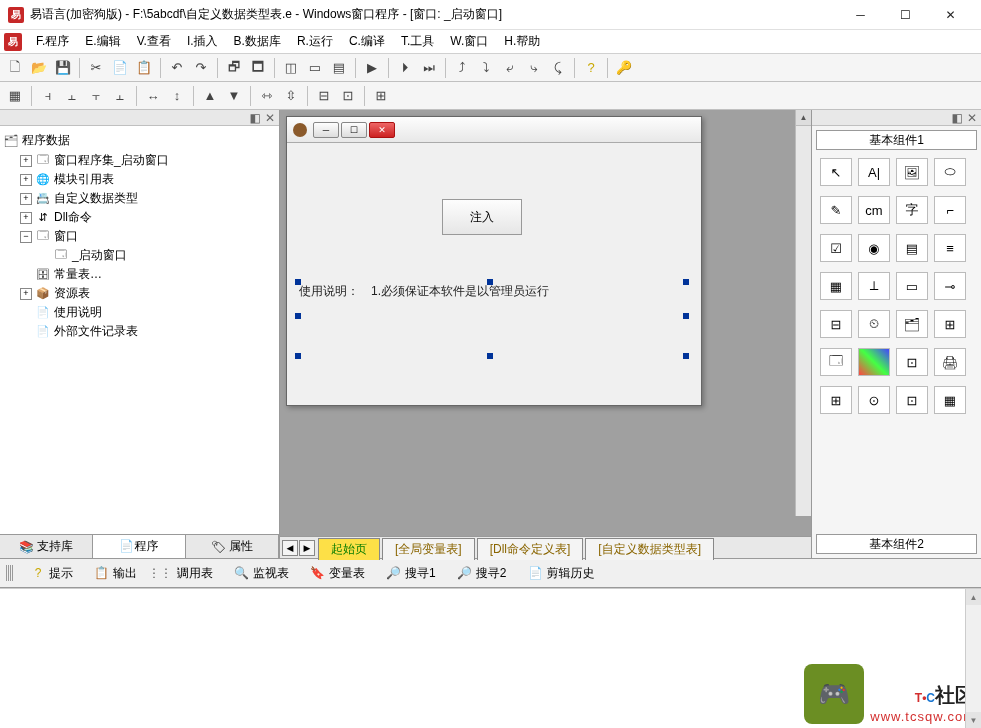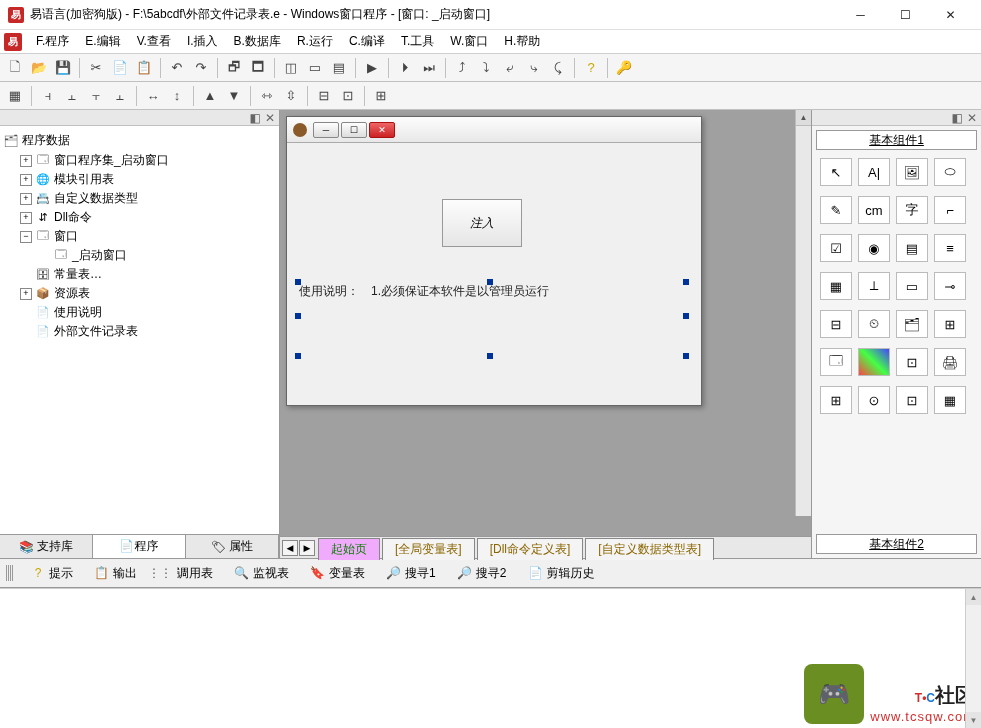--- a/index.html
+++ b/index.html
@@ -43,36 +43,36 @@
 
 .formcanvas { position: absolute; left: 6px; top: 6px; width: 416px; height: 290px; background: #fff; border: 1px solid #666; box-shadow: 2px 2px 5px rgba(0,0,0,.3); }
 .formcanvas .ftitle { height: 26px; background: linear-gradient(#fdfdfd,#e8e8e8); border-bottom: 1px solid #aaa; display: flex; align-items: center; padding: 0 6px; gap: 6px; }
 .formcanvas .ftitle .fico { width: 14px; height: 14px; background: #8b5a2b; border-radius: 50%; }
 .formcanvas .ftitle .ftxt { flex: 1; }
 .formcanvas .ftitle .fbtns { display: flex; gap: 2px; }
 .formcanvas .ftitle .fbtn { width: 26px; height: 16px; border: 1px solid #888; border-radius: 2px; background: linear-gradient(#fefefe,#ddd); display: flex; align-items: center; justify-content: center; font-size: 9px; }
 .formcanvas .ftitle .fbtn.cls { background: linear-gradient(#e66,#c22); color: #fff; border-color: #a11; }
 .formcanvas .fclient { position: relative; height: calc(100% - 26px); background-image: radial-gradient(#888 0.5px, transparent 0.5px); background-size: 8px 8px; background-color: #f0f0f0; }
 .handle { position: absolute; width: 6px; height: 6px; background: #003399; }
-.injectbtn { position: absolute; left: 155px; top: 56px; width: 80px; height: 48px; background: linear-gradient(#fdfdfd,#e6e6e6); border: 1px solid #999; display: flex; align-items: center; justify-content: center; cursor: pointer; font-style: italic; }
+.injectbtn { position: absolute; left: 155px; top: 56px; width: 80px; height: 36px; background: linear-gradient(#fdfdfd,#e6e6e6); border: 1px solid #999; display: flex; align-items: center; justify-content: center; cursor: pointer; }
 .instruct { position: absolute; left: 12px; top: 140px; width: 390px; font-size: 12px; line-height: 16px; color: #222; }
 .instruct .row { display: flex; }
 .instruct .lab { width: 72px; }
 
 .center-scroll-v { position: absolute; right: 0; top: 0; bottom: 20px; width: 16px; background: #e8e8e8; border-left: 1px solid #bbb; }
 .center-scroll-v .arrow { height: 16px; background: #ddd; border-bottom: 1px solid #bbb; display:flex;align-items:center;justify-content:center;font-size:8px;color:#555;}
 
 .centertabs { height: 22px; background: #e8e8e8; border-top: 1px solid #999; display: flex; align-items: center; padding: 0 2px; gap: 0; }
 .centertabs .navbtn { width: 16px; height: 16px; border: 1px solid #888; background: #f4f4f4; display: flex; align-items: center; justify-content: center; font-size: 9px; cursor: pointer; margin-right: 1px; }
 .ctab { padding: 2px 12px; border: 1px solid #888; border-bottom: none; background: #f4f4f4; margin-left: 2px; cursor: pointer; color: #8a6500; position: relative; top: 1px; }
-.ctab.active { background: #f0abfc; color: #0a7d00; }
+.ctab.active { background: #fde047; color: #0a7d00; }
 
 .rightpanel { width: 170px; background: #f5f5f5; border-left: 1px solid #999; display: flex; flex-direction: column; }
 .rightpanel .dock { height: 16px; background: #e8e8e8; border-bottom: 1px solid #c0c0c0; display: flex; justify-content: flex-end; align-items: center; padding: 0 4px; gap: 4px; color: #666; }
-.comptab { height: 20px; border: 1px solid #999; margin: 4px; background: #fff; display: flex; align-items: center; justify-content: center; cursor: pointer; text-decoration: underline; }
+.comptab { height: 20px; border: 1px solid #999; margin: 4px; background: #fff; display: flex; align-items: center; justify-content: center; cursor: pointer; }
 .compgrid { flex: 1; padding: 4px 8px; display: grid; grid-template-columns: repeat(4, 32px); grid-auto-rows: 32px; gap: 6px; align-content: start; }
 .compbtn { width: 32px; height: 28px; border: 1px solid #bbb; background: #fff; display: flex; align-items: center; justify-content: center; cursor: pointer; font-size: 13px; }
 
 .bottomtabs { height: 30px; background: #f0f0f0; border-top: 1px solid #999; border-bottom: 1px solid #999; display: flex; align-items: center; padding: 0 6px; gap: 0; }
 .bottomtabs .grabber { width: 8px; height: 16px; background: repeating-linear-gradient(90deg,#999,#999 1px,transparent 1px,transparent 2px); margin-right: 6px; }
 .btab { display: flex; align-items: center; gap: 4px; padding: 3px 10px; border: 1px solid transparent; cursor: pointer; }
 .btab .bico { width: 14px; height: 14px; display: inline-flex; align-items: center; justify-content: center; }
 
 .output { height: 140px; background: #fff; border-top: 1px solid #ccc; position: relative; }
 .output .watermark { position: absolute; right: 6px; bottom: 4px; display: flex; align-items: flex-end; gap: 6px; }
@@ -84,21 +84,21 @@
 .output .watermark .logo .big .sq { color: #222; font-size: 20px; }
 .output .watermark .logo .url { color: #d32f2f; font-size: 13px; letter-spacing: 1px; }
 .output .scroll-v { position:absolute; right:0; top:0; bottom:0; width:16px; background:#f0f0f0; border-left:1px solid #ccc;}
 .output .scroll-v .arr{height:16px;display:flex;align-items:center;justify-content:center;font-size:8px;color:#777;background:#e4e4e4;}
 </style>
 </head>
 <body>
 
 <div class="titlebar">
   <div class="icon">易</div>
-  <div class="title">易语言(加密狗版) - F:\5abcdf\外部文件记录表.e - Windows窗口程序 - [窗口: _启动窗口]</div>
+  <div class="title">易语言(加密狗版) - F:\5abcdf\自定义数据类型表.e - Windows窗口程序 - [窗口: _启动窗口]</div>
   <div class="winbtns">
     <div class="winbtn">─</div>
     <div class="winbtn">☐</div>
     <div class="winbtn close">✕</div>
   </div>
 </div>
 
 <div class="menubar">
   <div class="appicon">易</div>
   <div class="mitem">F.程序</div>

